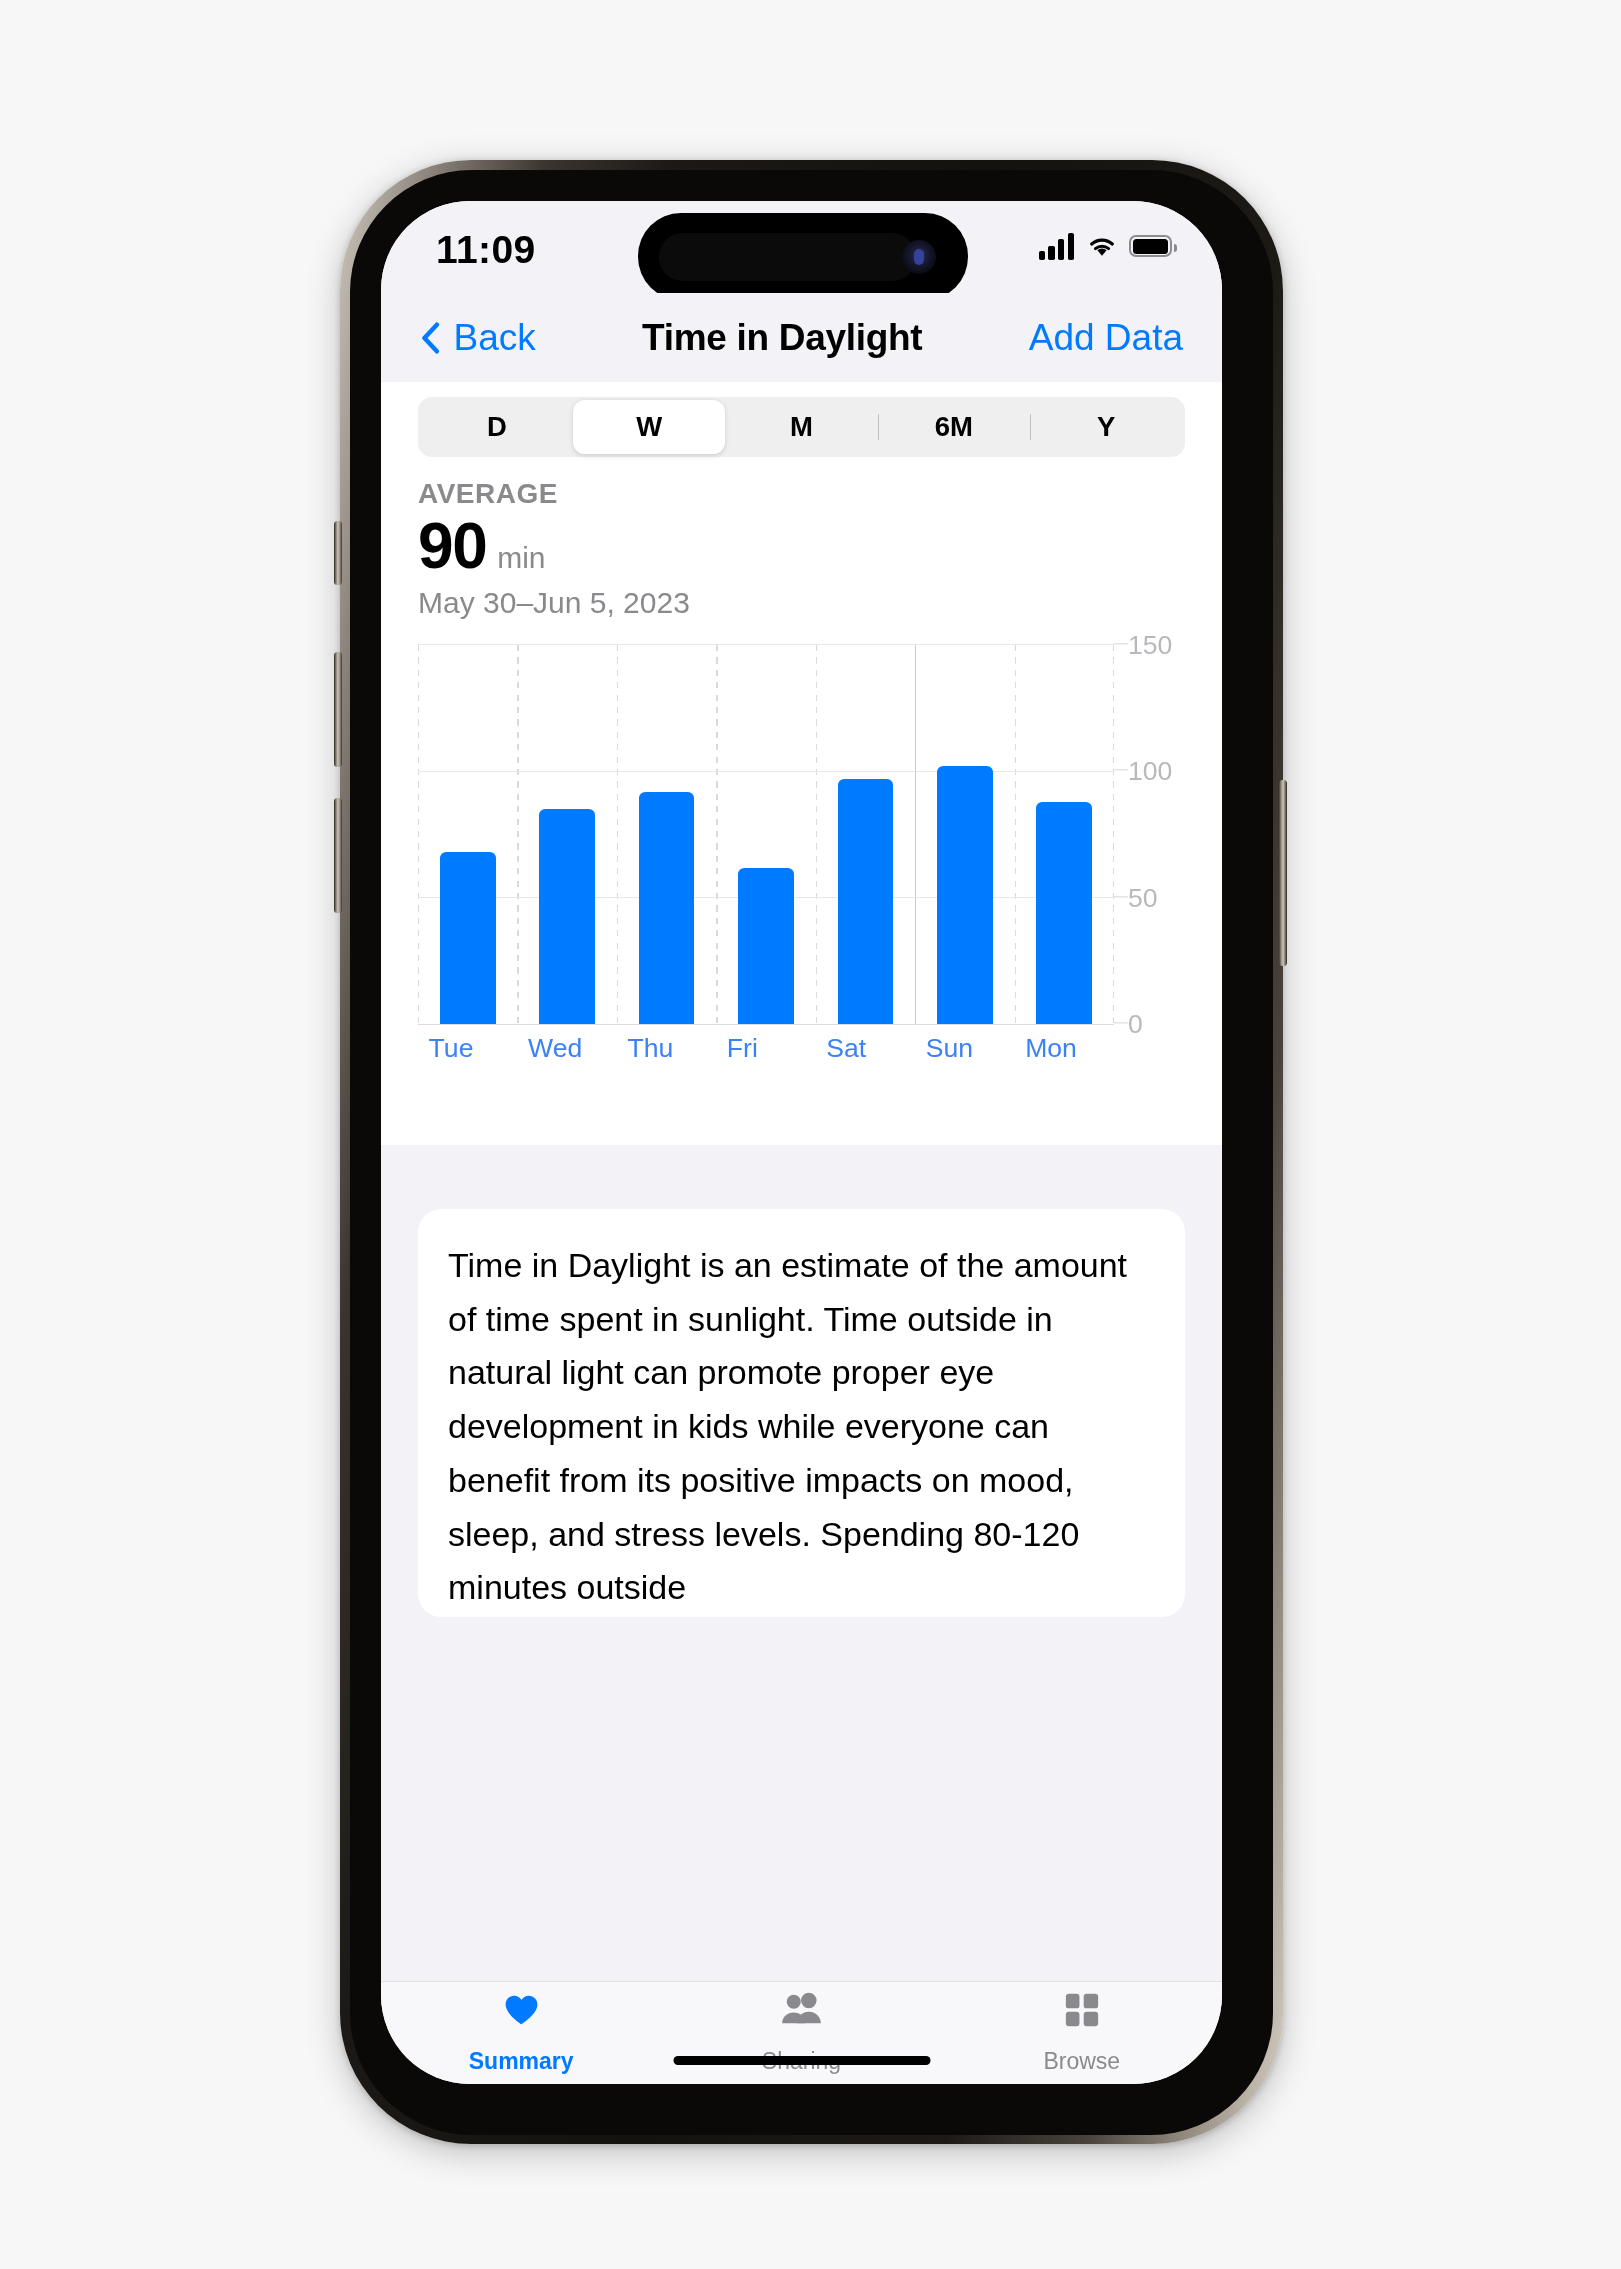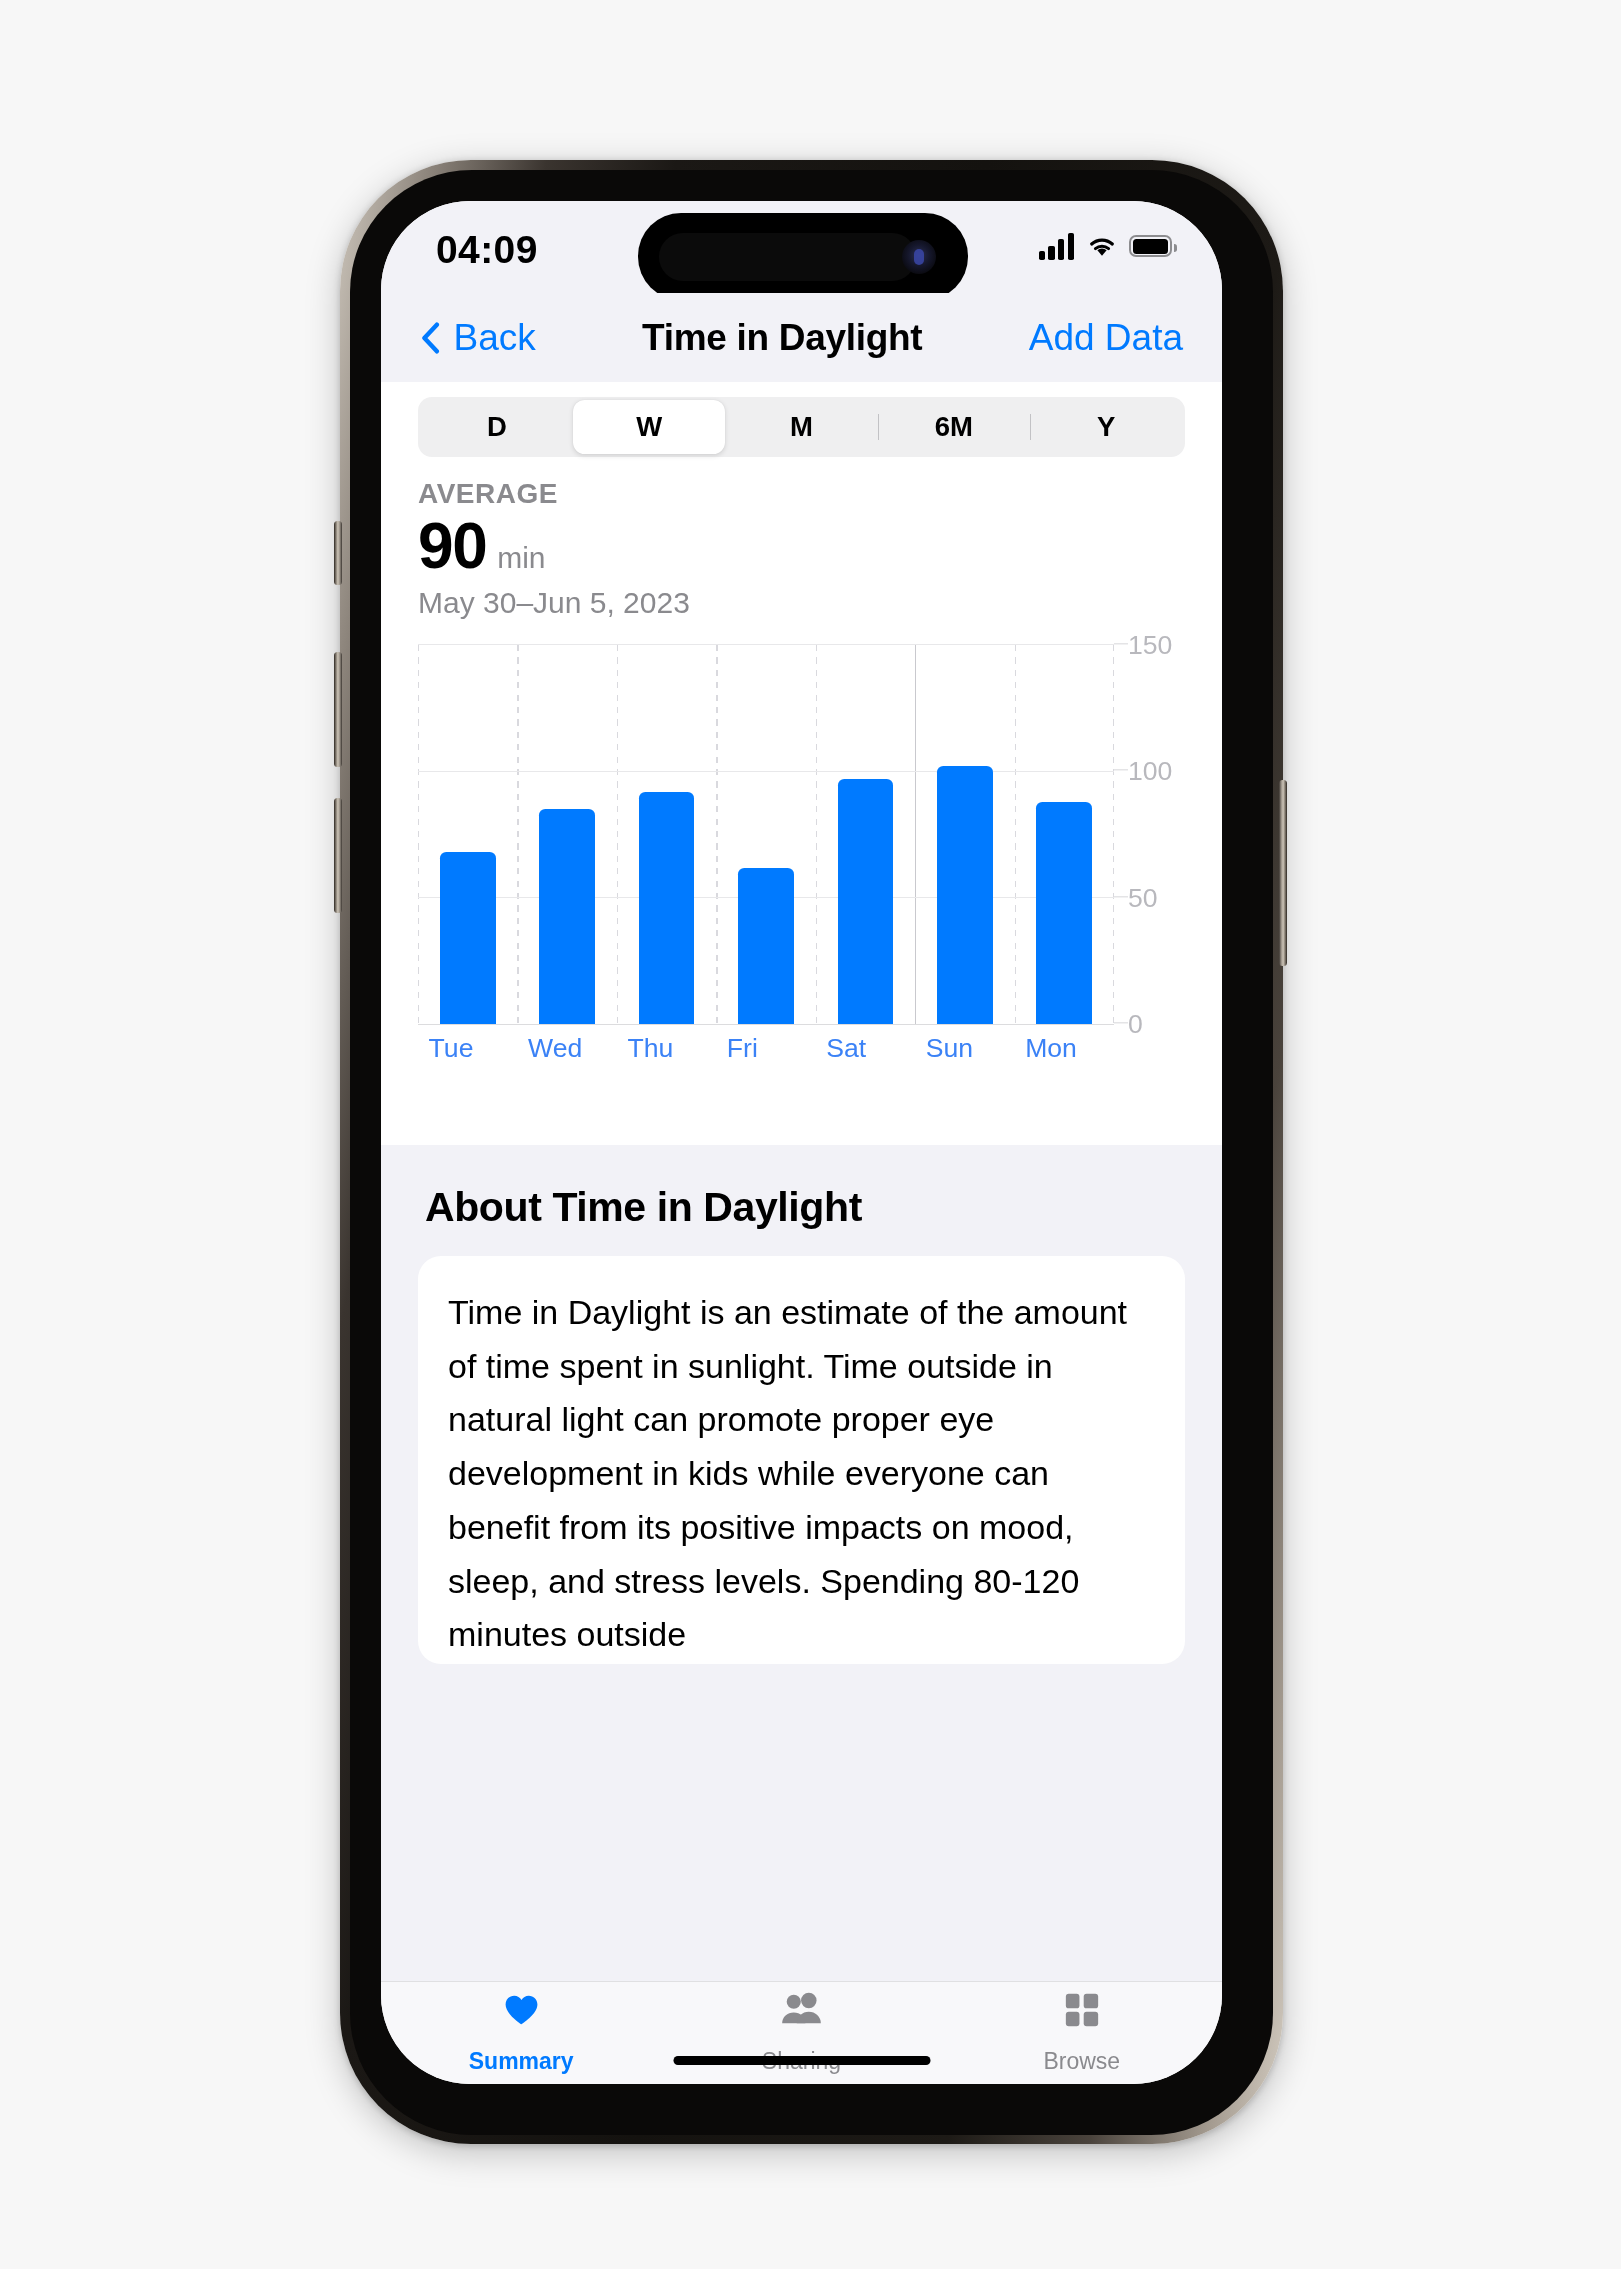--- a/index.html
+++ b/index.html
@@ -247,21 +247,21 @@
 <body>
 
 <div class="stage">
 
   <div class="phone">
     <div class="phone-inner"></div>
 
     <div class="screen">
 
       <div class="statusbar">
-        <div class="sb-time">04:09</div>
+        <div class="sb-time">11:09</div>
 
         <div class="dynamic-island">
           <div class="di-pill"></div>
           <div class="di-cam"></div>
         </div>
 
         <div class="sb-right">
           <span class="ico-signal">
             <i></i>
               <i></i>
@@ -387,21 +387,20 @@
                   <span class="xlab">Sun</span>
                 </div>
                 <div class="xlabcell">
                   <span class="xlab">Mon</span>
                 </div>
               </div>
           </div>
         </div>
 
         <div class="about">
-          <div class="about-title">About Time in Daylight</div>
           <div class="about-card">
             <div class="about-text">Time in Daylight is an estimate of the amount of time spent in sunlight. Time outside in natural light can promote proper eye development in kids while everyone can benefit from its positive impacts on mood, sleep, and stress levels. Spending 80-120 minutes outside</div>
           </div>
         </div>
 
       </div>
 
       <div class="tabbar">
         <div class="tab active">
           <span class="tab-icon">

